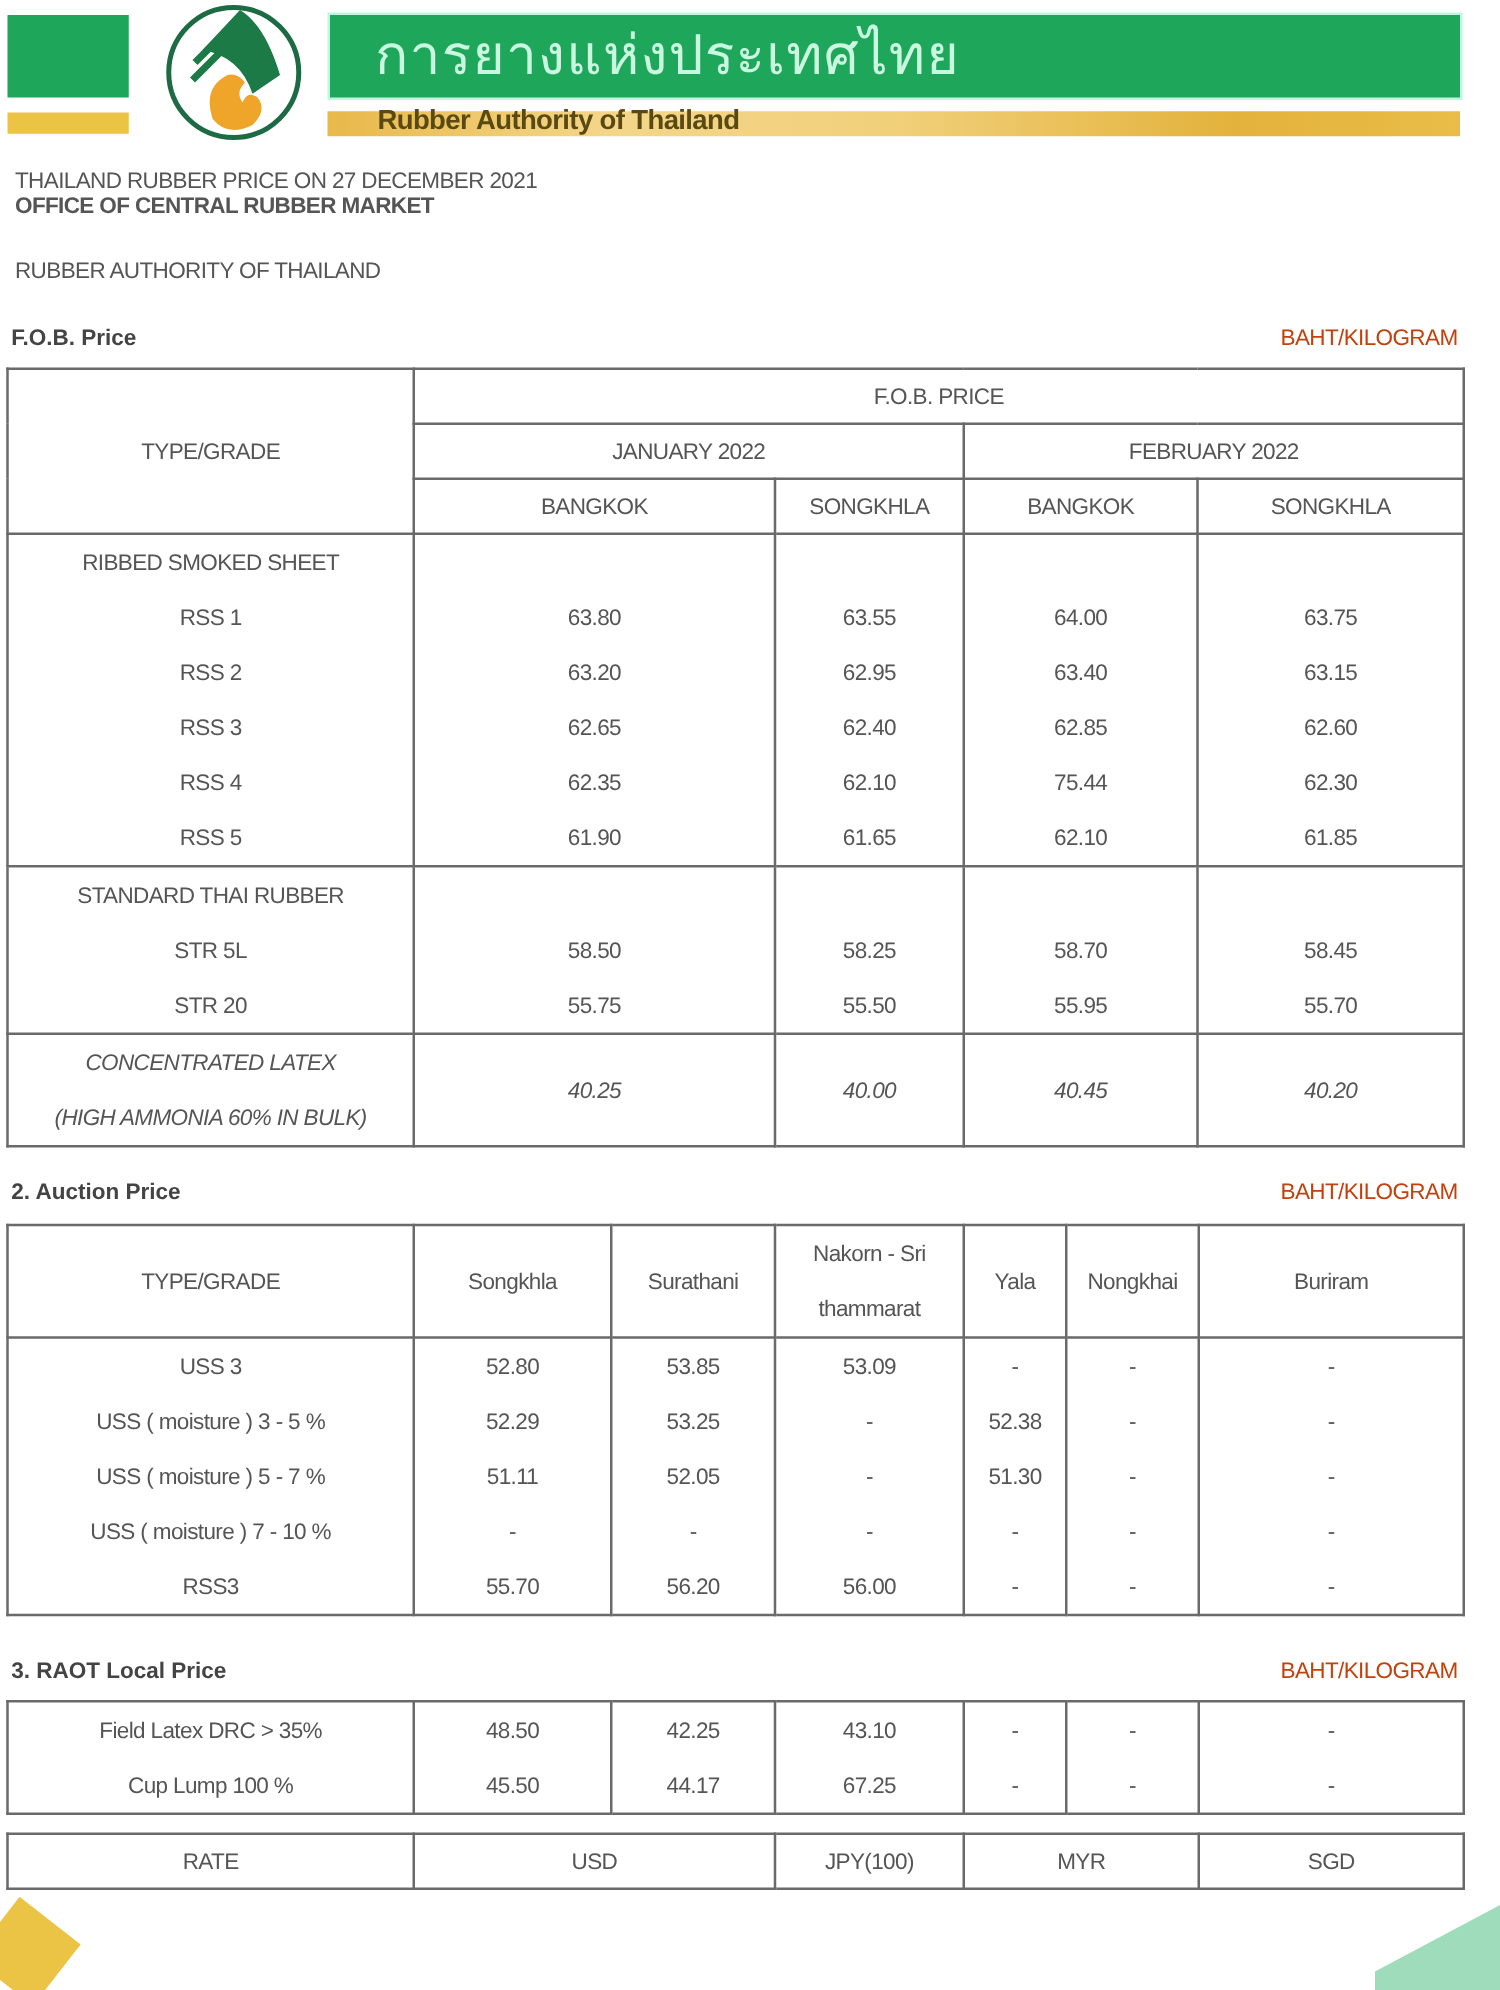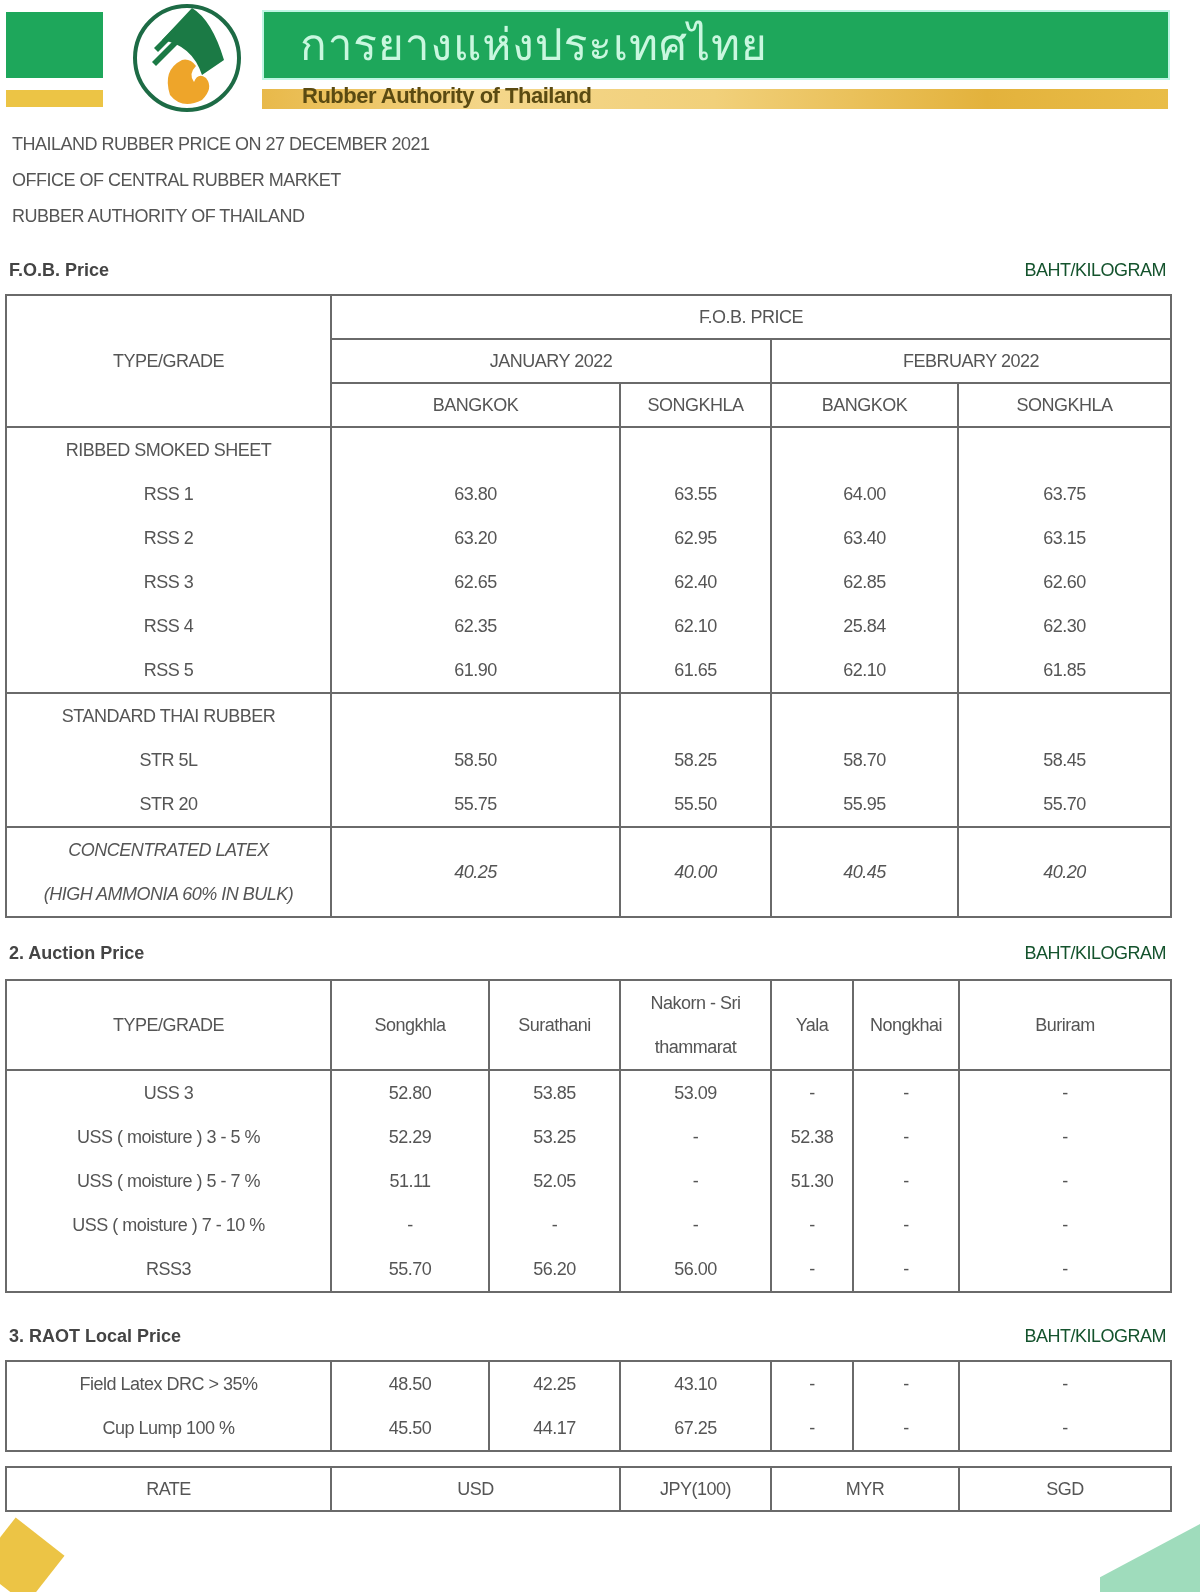--- a/index.html
+++ b/index.html
@@ -15,21 +15,21 @@
              box-shadow:0 0 0 2px #bff5e3; }
   .hdr-thai { left:300px; top:14px; font-size:44px; color:#c9f7df; line-height:62px;
               font-family:"DejaVu Sans", sans-serif; letter-spacing:1px; }
   .hdr-gold-bar { left:262px; top:89px; width:906px; height:20px;
                   background:linear-gradient(90deg,#e8b94a 0%,#f4d68a 25%,#f1d07a 50%,#e3b23c 80%,#e9bd48 100%); }
   .hdr-eng { left:302px; top:82px; font-size:22px; color:#5a4a12; font-weight:bold; line-height:28px; letter-spacing:-0.5px; }
 
   .title-line { left:0; width:1176px; text-align:left; font-size:18px; color:#555; letter-spacing:-0.5px;margin-left:12px; }
 
   .sec-title { left:9px; font-size:18px; font-weight:bold; color:#444; }
-  .sec-unit { right:34px; font-size:18px; color:#14532d; letter-spacing:-0.5px; }
+  .sec-unit { right:34px; font-size:18px; color:#c2410c; letter-spacing:-0.5px; }
 
   table.grid { position:absolute; border-collapse:collapse; table-layout:fixed; }
   table.grid td { border:2px solid #6a6a6a; text-align:center; vertical-align:middle;
                   font-size:18px; color:#555; padding:0; letter-spacing:-0.5px; }
   .stack div { height:44px; line-height:44px; }
   .thick-top td { border-top:3px solid #444;margin-top:40px; }
   .corner-gold { left:-10px; top:1530px; width:62px; height:62px; background:#ecc445;
                  transform:rotate(38deg); transform-origin:center; }
   .corner-green { left:1100px; top:1540px; width:140px; height:80px; background:#9fdcbc;
                   transform:skewY(-28deg); }
@@ -49,21 +49,21 @@
     <path d="M50 60 Q30 70 38 95 Q50 110 70 100 Q82 88 74 78 Q66 72 62 82 Q56 74 64 66 Q58 58 50 60 Z" fill="#eea52a"></path>
   </svg>
 </div>
 
 <div class="abs hdr-bar"></div>
 <div class="abs hdr-thai">การยางแห่งประเทศไทย</div>
 <div class="abs hdr-gold-bar"></div>
 <div class="abs hdr-eng">Rubber Authority of Thailand</div>
 
 <div class="abs title-line" style="top:134px;">THAILAND RUBBER PRICE ON 27 DECEMBER 2021</div>
-<div class="abs title-line" style="top:170px;">OFFICE OF CENTRAL RUBBER MARKET</div>
+<div class="abs title-line" style="top:154px;font-weight:bold;">OFFICE OF CENTRAL RUBBER MARKET</div>
 <div class="abs title-line" style="top:206px;">RUBBER AUTHORITY OF THAILAND</div>
 
 <div class="abs sec-title" style="top:260px;">F.O.B. Price</div>
 <div class="abs sec-unit" style="top:260px;">BAHT/KILOGRAM</div>
 
 <table class="grid" style="left:5px; top:294px; width:1165px;">
   <colgroup>
     <col style="width:325px">
       <col style="width:289px">
       <col style="width:151px">
@@ -109,21 +109,21 @@
       <div>62.95</div>
       <div>62.40</div>
       <div>62.10</div>
       <div>61.65</div>
     </td>
     <td class="stack">
       <div></div>
       <div>64.00</div>
       <div>63.40</div>
       <div>62.85</div>
-      <div>25.84</div>
+      <div>75.44</div>
       <div>62.10</div>
     </td>
     <td class="stack">
       <div></div>
       <div>63.75</div>
       <div>63.15</div>
       <div>62.60</div>
       <div>62.30</div>
       <div>61.85</div>
     </td>

